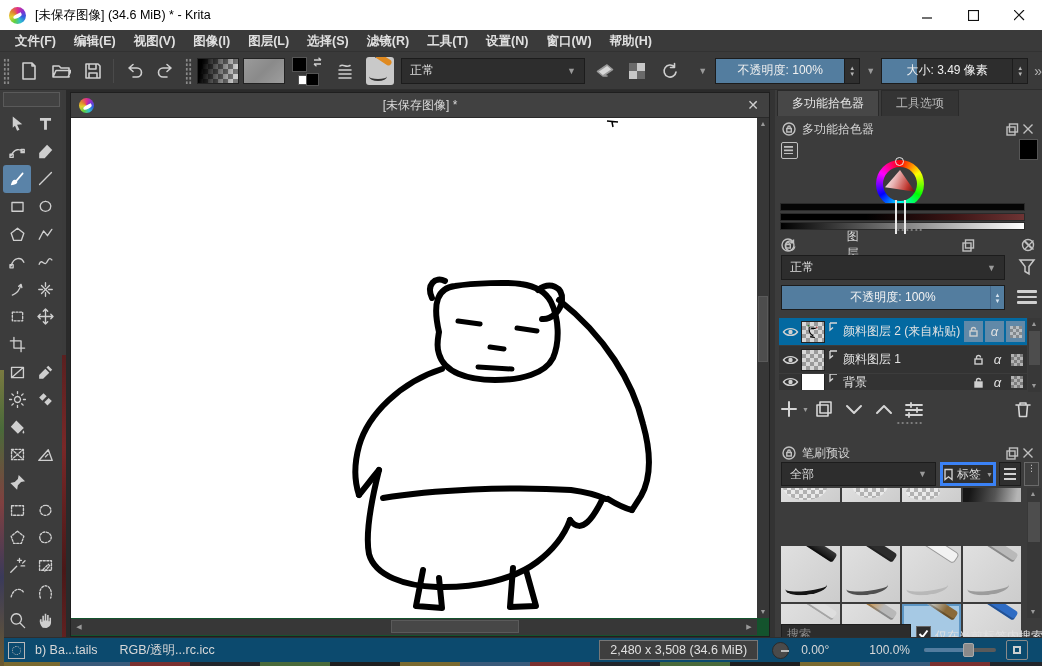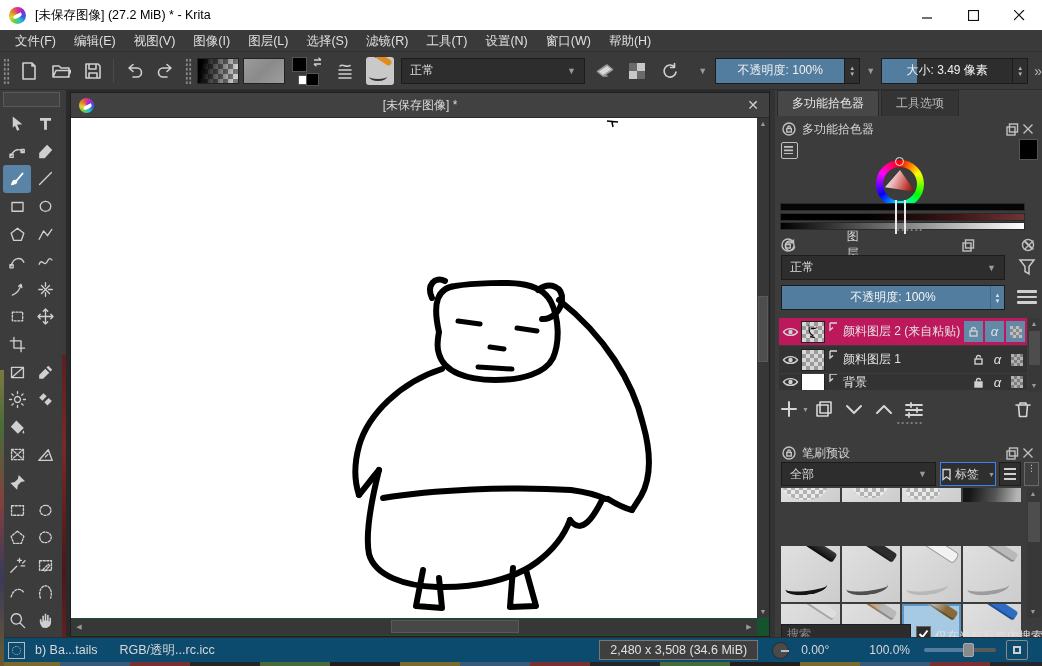--- a/index.html
+++ b/index.html
@@ -11,21 +11,21 @@
   .titlebar { left:0; top:0; width:1042px; height:30px; background:#ffffff; color:#000; display:flex; align-items:center; }
   .krita-logo { width:17px; height:17px; border-radius:50%; margin:0 9px 0 9px;
     background:conic-gradient(#e0308a,#8a30d0,#3060e0,#30c0d0,#60d040,#e0d030,#e08030,#e0308a); position:relative; }
   .krita-logo::after{ content:""; position:absolute; left:4px; top:7px; width:9px; height:4px; background:#fff; border-radius:50% 0 50% 50%; transform:rotate(-25deg); }
   .title-text { font-size:12.5px; }
   .win-controls { margin-left:auto; display:flex; height:30px; }
   .win-btn { width:46px; height:30px; display:flex; align-items:center; justify-content:center; font-size:13px; color:#111; }
   .win-btn svg { stroke:#111; stroke-width:1.2; fill:none; }
 
   
-  .menubar { left:0; top:30px; width:1042px; height:22px; background:#3a3a3a; display:flex; align-items:center; padding-left:6px; border-bottom:1px solid #323232; }
+  .menubar { left:0; top:30px; width:1042px; height:22px; background:#3a3a3a; display:flex; align-items:center; padding-left:6px; border-bottom:1px solid #323232;font-weight:bold; }
   .mi { padding:0 9px; color:#e0e0e0; font-size:12.5px; line-height:22px; }
 
   
   .toolbar { left:0; top:52px; width:1042px; height:38px; background:#3a3a3a; display:flex; align-items:center; border-bottom:1px solid #2d2d2d; }
   .grip { width:7px; height:26px; margin:0 3px; background-image:radial-gradient(#8a8a8a 1px, transparent 1.1px); background-size:3.5px 4.5px; }
   .tbtn { width:26px; height:26px; margin:0 3px; display:flex; align-items:center; justify-content:center; }
   .tbtn svg { stroke:#cfcfcf; fill:none; stroke-width:1.6; stroke-linecap:round; stroke-linejoin:round; }
   .tsep { width:1px; height:24px; background:#4a4a4a; margin:0 4px; }
   .swatch { width:42px; height:26px; margin:0 2px; border:1px solid #222; }
   .sw-grad { background:conic-gradient(#777 25%,#ccc 0 50%,#777 0 75%,#ccc 0) 0 0/10px 10px, linear-gradient(100deg,#000 10%,transparent 90%); background-blend-mode:multiply; }
@@ -110,21 +110,21 @@
   .ld .dheader { position:absolute; left:6px; right:6px; top:4px;gap:46px; }
   .ld-blend { position:absolute; left:6px; top:23px; width:224px; height:25px; }
   .funnel { position:absolute; right:5px; top:24px; width:20px; height:23px; }
   .funnel svg { stroke:#c8c8c8; fill:none; stroke-width:1.5; }
   .ld-opacity { position:absolute; left:6px; top:53px; width:224px; height:25px; background:#537d9f; border:1px solid #1c1c1c; display:flex; align-items:center; justify-content:center; color:#f2f2f2; }
   .ld-opacity .spins { position:absolute; right:0; top:0; bottom:0; width:14px; border-left:1px solid #44678a; display:flex; flex-direction:column; align-items:center; justify-content:center; font-size:6px; color:#d5e2ee; line-height:6px; }
   .hamb { position:absolute; right:5px; top:55px; width:20px; height:20px; display:flex; flex-direction:column; justify-content:center; gap:3px; }
   .hamb i { display:block; height:2.4px; background:#d0d0d0; border-radius:1px; }
   .lrows { position:absolute; left:4px; top:86px; width:248px; }
   .lrow { height:27px; margin-bottom:1px; background:#333333; display:flex; align-items:center; position:relative; }
-  .lrow.sel { background:#be185d; }
+  .lrow.sel { background:#0369a1; }
   .leye { width:22px; display:flex; justify-content:center; }
   .leye svg { stroke:#d0d0d0; fill:#d0d0d0; }
   .lthumb { width:24px; height:22px; border:1px solid #222; margin-right:3px;
      background:conic-gradient(#9a9a9a 25%,#d8d8d8 0 50%,#9a9a9a 0 75%,#d8d8d8 0) 0 0/8px 8px; position:relative; }
   .lthumb.white { background:#fff; }
   .lthumb svg { position:absolute; inset:0; }
   .lbadge { width:13px; height:13px; margin:0 2px 8px 0; }
   .lbadge svg { stroke:#d8d8d8; fill:none; stroke-width:1.3; }
   .lname { flex:1; color:#e2e2e2; white-space:nowrap; overflow:hidden; font-size:12px; }
   .licon { width:17px; height:17px; display:flex; align-items:center; justify-content:center; margin-right:2px; color:#cfcfcf; }
@@ -136,21 +136,21 @@
   .lscroll { position:absolute; right:1px; top:86px; width:13px; height:74px; background:#383838; }
   .lscroll .thumb { position:absolute; left:1px; top:13px; width:11px; height:34px; background:#4d4d4d; }
   .ltools { position:absolute; left:4px; right:4px; top:163px; height:28px; display:flex; align-items:center; }
   .ltool { width:30px; height:26px; display:flex; align-items:center; justify-content:center; color:#d5d5d5; }
   .ltool svg { stroke:#d5d5d5; fill:none; stroke-width:2; stroke-linecap:round; stroke-linejoin:round; }
 
   
   .bd { position:absolute; left:0; top:350px; width:267px; height:212px; }
   .bd .dheader { position:absolute; left:6px; right:6px; top:4px; }
   .bd-filter { position:absolute; left:6px; top:22px; width:155px; height:24px; }
-  .tagbtn { position:absolute; left:165px; top:22px; width:56px; height:24px; background:#2f2f2f; border:1px solid #3b82f6; display:flex; align-items:center; justify-content:center; gap:3px; color:#d8d8d8;text-align:center; }
+  .tagbtn { position:absolute; left:165px; top:22px; width:56px; height:24px; background:#2f2f2f; border:3px solid #3b82f6; display:flex; align-items:center; justify-content:center; gap:3px; color:#d8d8d8;text-align:center; }
   .tagbtn svg { stroke:#cfcfcf; fill:none; stroke-width:1.4; }
   .bd-hamb { position:absolute; left:224px; top:22px; width:22px; height:24px; background:#2f2f2f; border:1px solid #1c1c1c; display:flex; flex-direction:column; justify-content:center; gap:2.5px; padding:0 4px; }
   .bd-hamb i { height:2.2px; background:#d0d0d0; }
   .bd-small { position:absolute; left:249px; top:22px; width:15px; height:24px; border:1px solid #6a6a6a; background:#3f3f3f; }
   .bd-small::after { content:"⋮"; color:#c0c0c0; font-size:9px; display:block; text-align:center; }
   .bgrid { position:absolute; left:6px; top:48px; width:242px; display:grid; grid-template-columns:repeat(4,58.5px); grid-auto-rows:56px; gap:2px; }
   .bp { position:relative; background:linear-gradient(135deg,#e0e0e0,#cccccc); overflow:hidden; }
   .bp.part { height:14px; }
   .bp.sel { outline:2.5px solid #5d96c4; outline-offset:-2.5px; }
   .pb { position:absolute; right:3px; top:6px; width:48px; height:10px; border-radius:5px 3px 3px 5px;
@@ -196,21 +196,21 @@
   .fit-btn i { width:8px; height:8px; border:2px solid #cfcfcf; display:block; }
 
   .bottomsliver { left:0; top:662px; width:1042px; height:4px;
     background:repeating-linear-gradient(90deg,#7a6a30 0 60px,#3a5a7a 60px 130px,#7a3030 130px 190px,#23262b 190px 260px,#4a6a3a 260px 330px,#202020 330px 400px); }
 </style>
 </head>
 <body>
 
 <div class="abs titlebar">
   <div class="krita-logo"></div>
-  <span class="title-text">[未保存图像]  (27.2 MiB)  * - Krita</span>
+  <span class="title-text">[未保存图像]  (34.6 MiB)  * - Krita</span>
   <div class="win-controls">
     <div class="win-btn">
         <svg width="11" height="11">
           <path d="M0 8 H10"></path>
         </svg>
       </div>
     <div class="win-btn">
         <svg width="11" height="11">
           <rect x="0.5" y="0.5" width="10" height="10"></rect>
         </svg>

